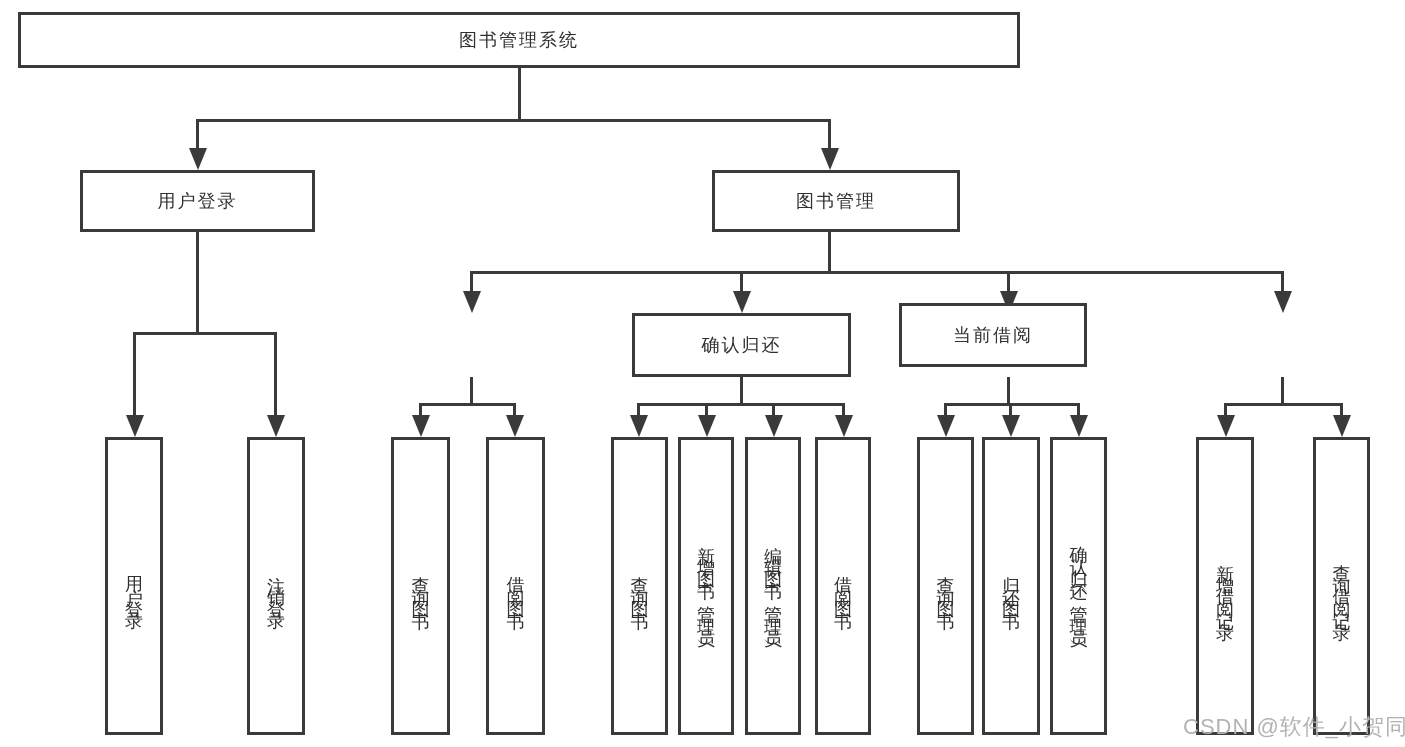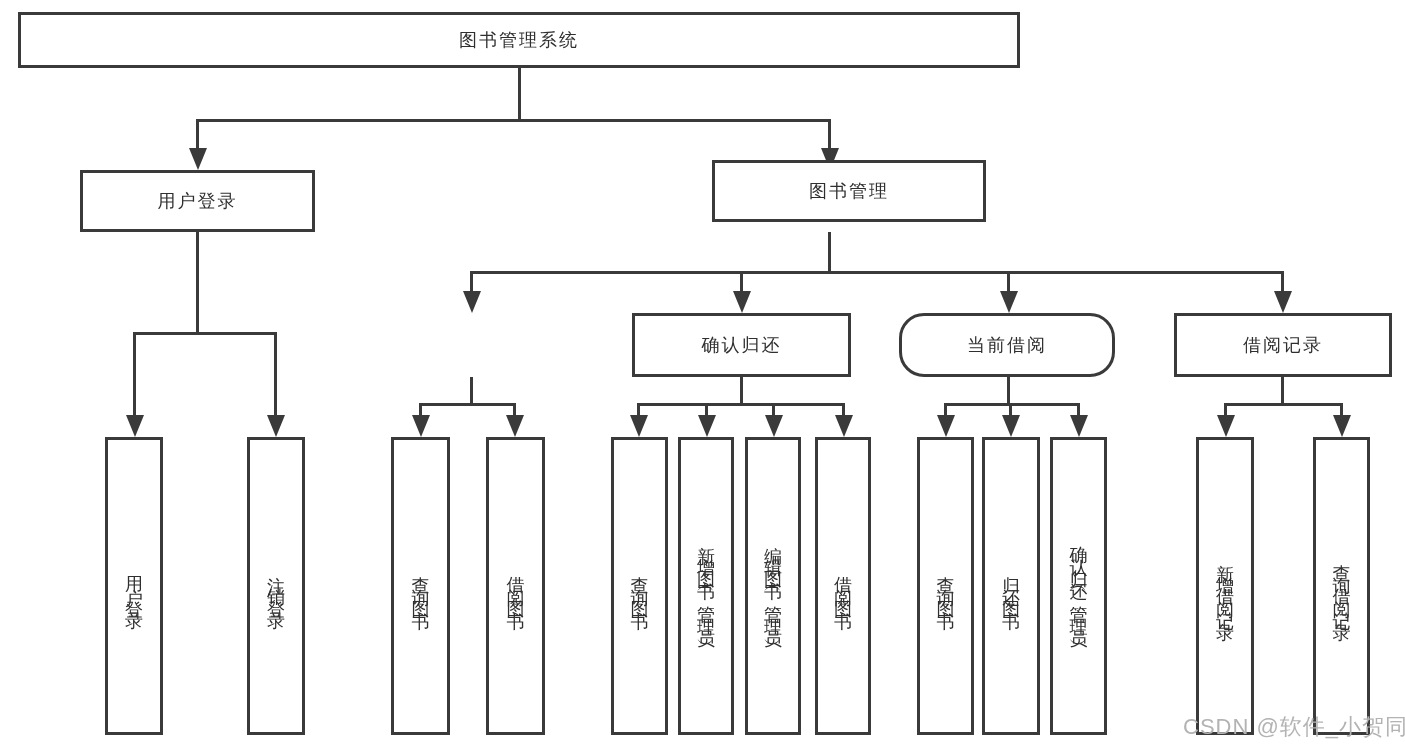--- a/index.html
+++ b/index.html
@@ -63,21 +63,21 @@
   <div class="vline" style="left:518px;top:68px;height:53px;"></div>
   <div class="hline" style="left:196px;top:119px;width:635px;"></div>
   <div class="vline" style="left:196px;top:119px;height:32px;"></div>
   <div class="arrow" style="left:189px;top:148px;"></div>
   <div class="vline" style="left:828px;top:119px;height:32px;"></div>
   <div class="arrow" style="left:821px;top:148px;"></div>
 
   <div class="box" style="left:80px;top:170px;width:235px;height:62px;">
     <span>用户登录</span>
   </div>
-  <div class="box" style="left:712px;top:160px;width:274px;height:62px;">
+  <div class="box" style="left:712px;top:170px;width:248px;height:62px;">
     <span>图书管理</span>
   </div>
 
   <div class="vline" style="left:196px;top:232px;height:103px;"></div>
   <div class="hline" style="left:133px;top:332px;width:144px;"></div>
   <div class="vline" style="left:133px;top:332px;height:86px;"></div>
   <div class="arrow" style="left:126px;top:415px;"></div>
   <div class="vline" style="left:274px;top:332px;height:86px;"></div>
   <div class="arrow" style="left:267px;top:415px;"></div>
 
@@ -88,25 +88,22 @@
   <div class="vline" style="left:740px;top:271px;height:24px;"></div>
   <div class="arrow" style="left:733px;top:291px;"></div>
   <div class="vline" style="left:1007px;top:271px;height:24px;"></div>
   <div class="arrow" style="left:1000px;top:291px;"></div>
   <div class="vline" style="left:1281px;top:271px;height:24px;"></div>
   <div class="arrow" style="left:1274px;top:291px;"></div>
 
   <div class="box" style="left:632px;top:313px;width:219px;height:64px;">
     <span>确认归还</span>
   </div>
-  <div class="box" style="left:899px;top:313px;width:216px;height:64px;border-radius:25px;">
+  <div class="box" style="left:899px;top:303px;width:188px;height:64px;">
     <span>当前借阅</span>
-  </div>
-  <div class="box" style="left:1174px;top:313px;width:218px;height:64px;">
-    <span>借阅记录</span>
   </div>
 
   <div class="vline" style="left:470px;top:377px;height:29px;"></div>
   <div class="hline" style="left:419px;top:403px;width:97px;"></div>
   <div class="vline" style="left:419px;top:403px;height:14px;"></div>
   <div class="arrow" style="left:412px;top:415px;"></div>
   <div class="vline" style="left:513px;top:403px;height:14px;"></div>
   <div class="arrow" style="left:506px;top:415px;"></div>
 
   <div class="vline" style="left:740px;top:377px;height:29px;"></div>

